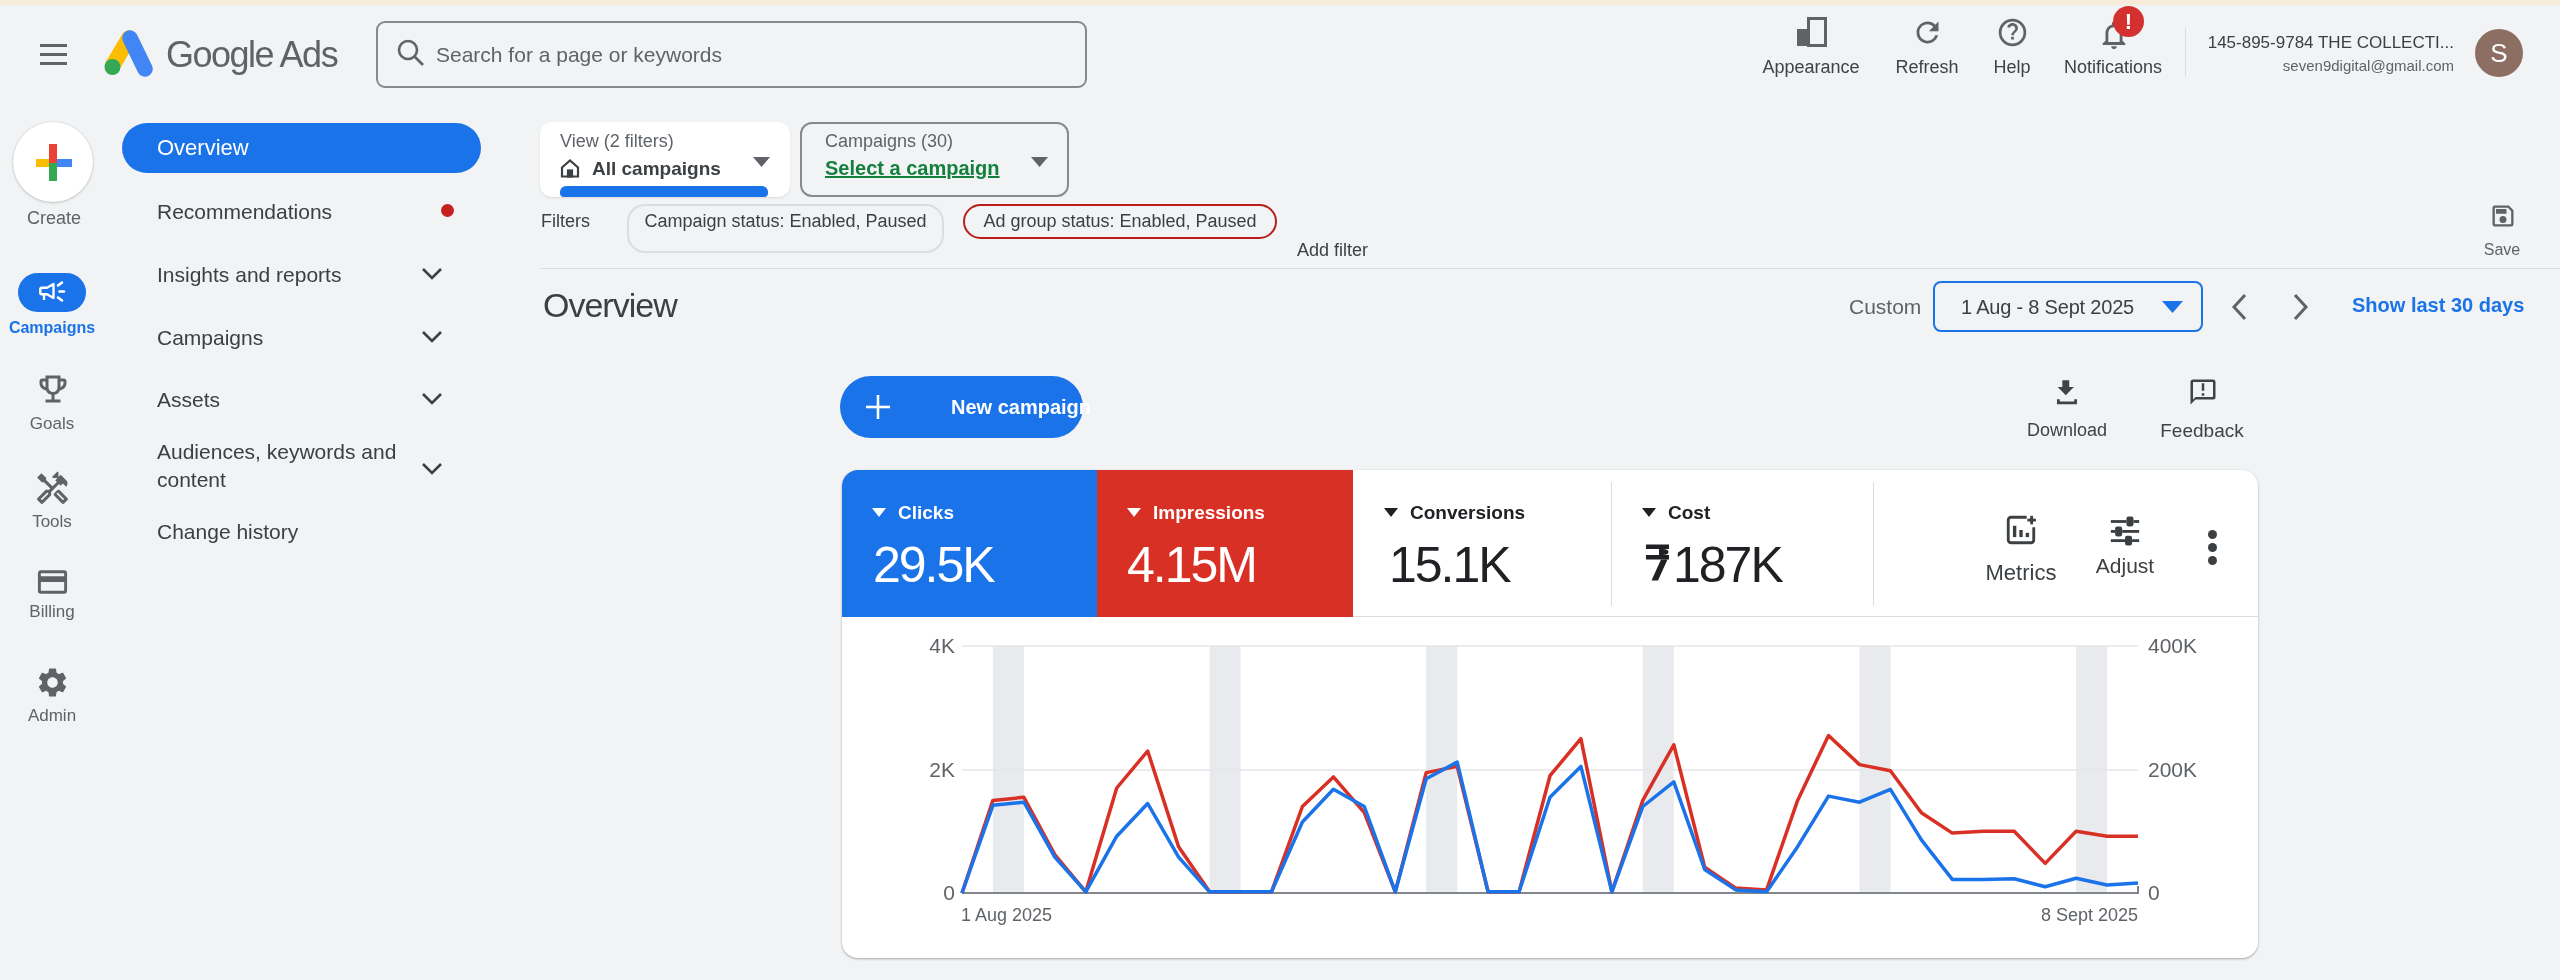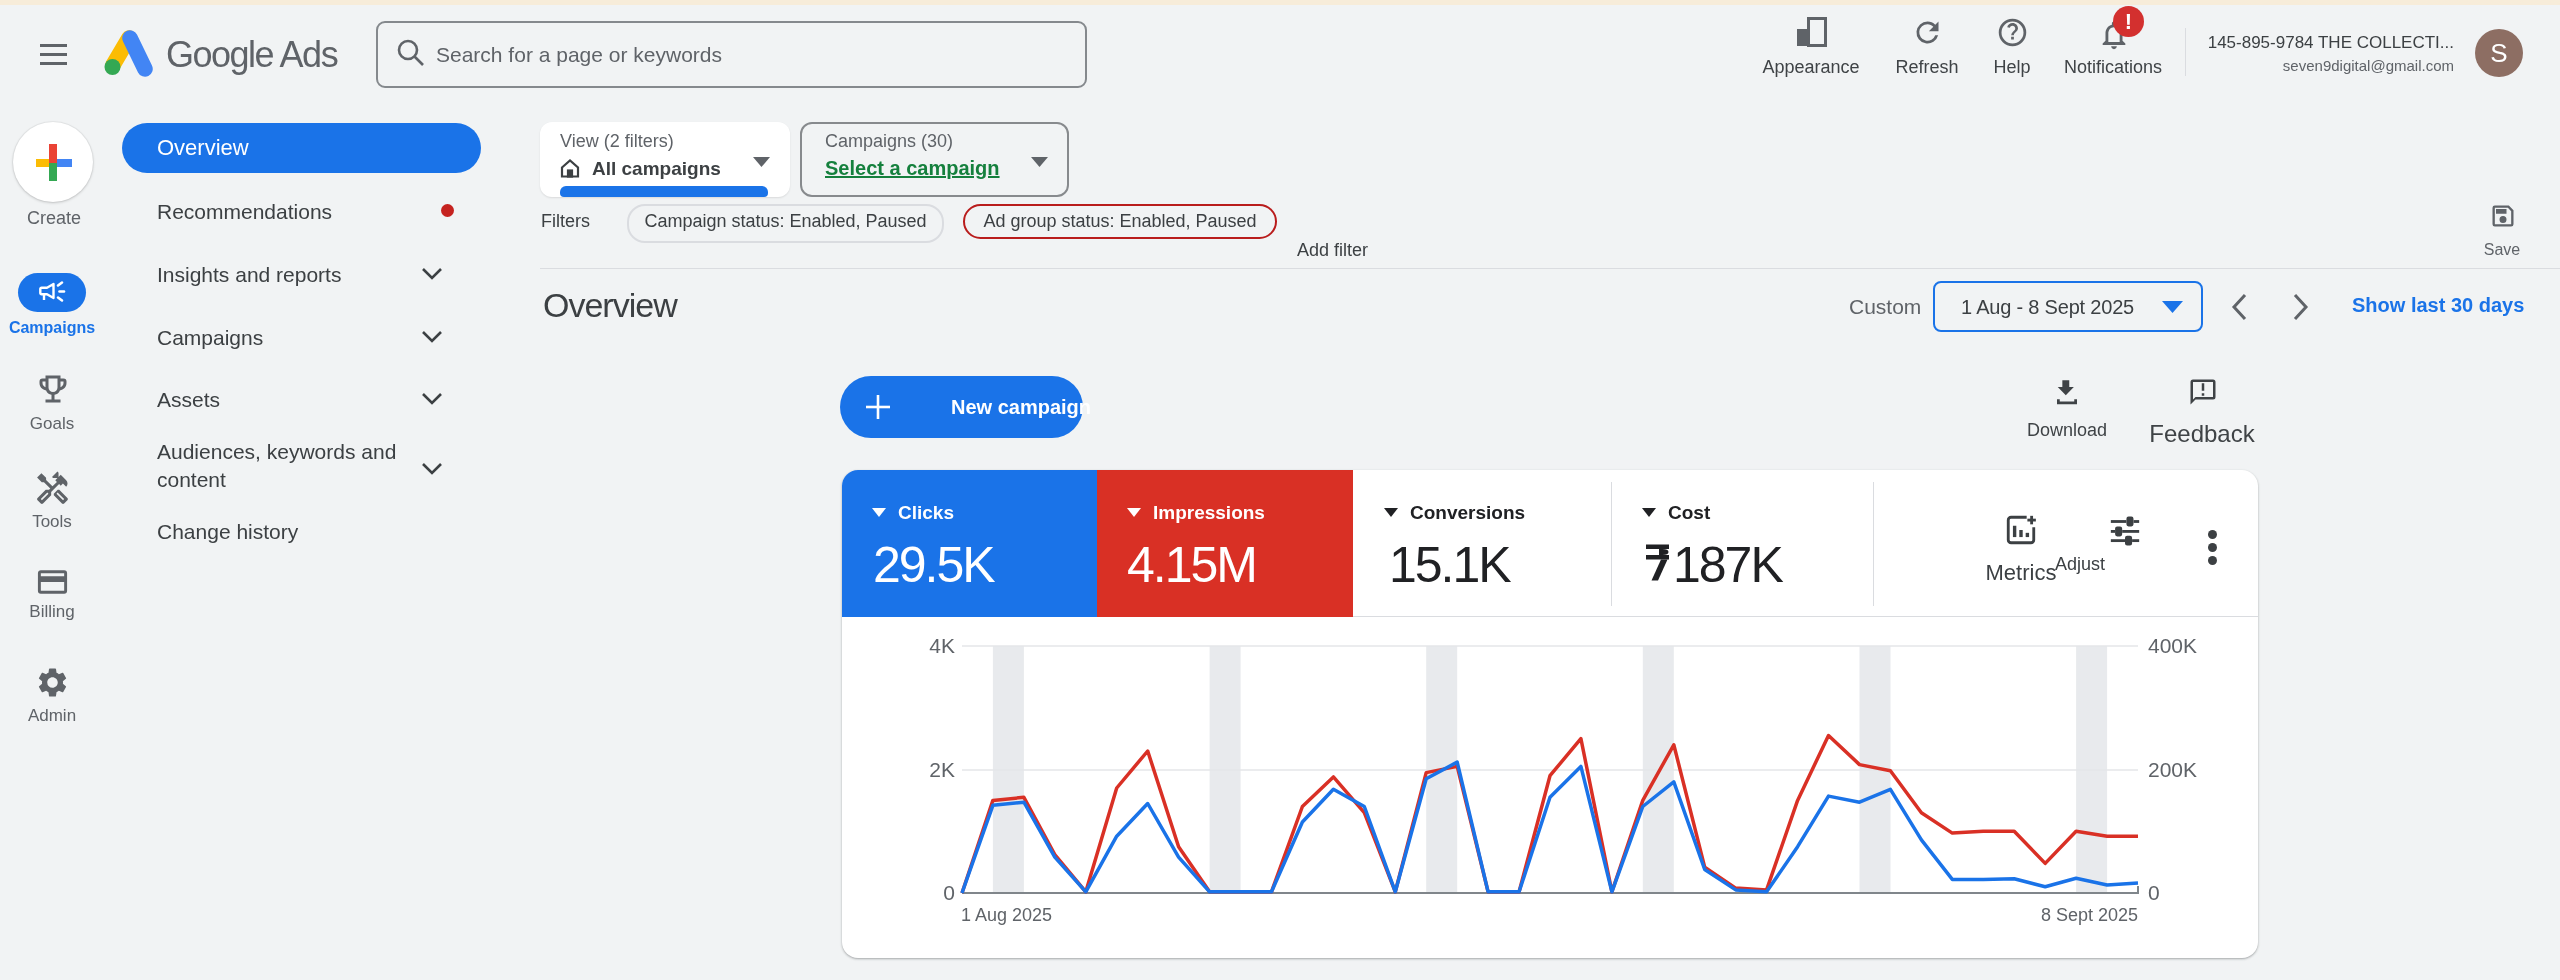--- a/index.html
+++ b/index.html
@@ -136,21 +136,21 @@
 <div class="abs" style="left:560px;top:186px;width:208px;height:11px;background:#1a73e8;border-radius:6px 6px 4px 4px;"></div>
 
 <div class="abs" style="left:800px;top:122px;width:269px;height:75px;border:2px solid #878a8d;border-radius:12px;"></div>
 <div class="abs" style="left:825px;top:131px;font-size:18px;color:#5f6368;">Campaigns (30)</div>
 <div class="abs" style="left:825px;top:157px;font-size:20px;font-weight:bold;color:#15803d;text-decoration:underline;">Select a campaign</div>
 <svg class="abs" style="left:1031px;top:157px;" width="17" height="10" viewBox="0 0 17 10">
     <path d="M0 0 L17 0 L8.5 10 Z" fill="#5f6368"></path>
   </svg>
 
 <div class="abs" style="left:541px;top:211px;font-size:18px;color:#3c4043;">Filters</div>
-<div class="abs" style="left:627px;top:204px;width:317px;height:39px;border:2px solid #dadce0;border-radius:18px;font-size:18px;color:#3c4043;line-height:31px;text-align:center;">Campaign status: Enabled, Paused</div>
+<div class="abs" style="left:627px;top:204px;width:317px;height:49px;border:2px solid #dadce0;border-radius:18px;font-size:18px;color:#3c4043;line-height:31px;text-align:center;">Campaign status: Enabled, Paused</div>
 <div class="abs" style="left:963px;top:204px;width:314px;height:35px;border:2px solid #b91c1c;border-radius:18px;font-size:18px;color:#3c4043;line-height:31px;text-align:center;">Ad group status: Enabled, Paused</div>
 <div class="abs" style="left:1297px;top:211px;font-size:18px;color:#3c4043;margin-top:29px;">Add filter</div>
 
 <svg class="abs" style="left:2489px;top:202px;" width="28" height="28" viewBox="0 0 24 24" fill="#5f6368">
   <path d="M17 3H5a2 2 0 0 0-2 2v14a2 2 0 0 0 2 2h14a2 2 0 0 0 2-2V7l-4-4zm2 16H5V5h11.17L19 7.83V19zm-7-7a3 3 0 1 0 0 6 3 3 0 0 0 0-6zM6 6h9v4H6z"></path>
 </svg>
 <div class="abs" style="left:2452px;top:241px;width:100px;text-align:center;font-size:16px;color:#5f6368;">Save</div>
 
 <div class="abs" style="left:540px;top:268px;width:2020px;height:1px;background:#dadce0;"></div>
 
@@ -177,21 +177,21 @@
 <div class="abs" style="left:905px;top:396px;font-size:20px;font-weight:bold;color:#fff;margin-left:46px;">New campaign</div>
 
 <svg class="abs" style="left:2052px;top:378px;" width="30" height="30" viewBox="0 0 24 24" fill="#3f4346">
   <path d="M19 9h-4V3H9v6H5l7 7 7-7z" transform="translate(0,-1) scale(0.92) "></path>
   <path d="M4 17 v4 h16 v-4 h-2.2 v1.8 H6.2 V17 Z"></path>
 </svg>
 <div class="abs" style="left:1997px;top:420px;width:140px;text-align:center;font-size:18px;color:#3f4346;">Download</div>
 <svg class="abs" style="left:2188px;top:377px;" width="30" height="30" viewBox="0 0 24 24" fill="#3f4346">
   <path d="M20 2H4a2 2 0 0 0-2 2v18l4-4h14a2 2 0 0 0 2-2V4a2 2 0 0 0-2-2zm0 14H6l-2 2V4h16v12zM11 5h2v6h-2V5zm0 8h2v2h-2v-2z"></path>
 </svg>
-<div class="abs" style="left:2132px;top:420px;width:140px;text-align:center;font-size:24px;color:#3f4346;">Feedback</div>
+<div class="abs" style="left:2132px;top:420px;width:140px;text-align:center;font-size:19px;color:#3f4346;">Feedback</div>
 
 <div class="abs" style="left:842px;top:470px;width:1416px;height:488px;background:#fff;border-radius:16px;box-shadow:0 1px 2px rgba(60,64,67,0.3), 0 1px 3px rgba(60,64,67,0.15);"></div>
 
 <div class="abs" style="left:842px;top:470px;width:255px;height:147px;background:#1a73e8;border-radius:16px 0 0 0;"></div>
 <div class="abs" style="left:1097px;top:470px;width:256px;height:147px;background:#d93025;"></div>
 <div class="abs" style="left:1353px;top:616px;width:905px;height:1px;background:#dadce0;"></div>
 <div class="abs" style="left:1611px;top:482px;width:1px;height:124px;background:#dadce0;"></div>
 <div class="abs" style="left:1873px;top:482px;width:1px;height:124px;background:#dadce0;"></div>
 
 <svg class="abs" style="left:872px;top:508px;" width="14" height="9" viewBox="0 0 14 9">
@@ -240,21 +240,21 @@
   <line x1="2" y1="6" x2="13" y2="6"></line>
     <rect x="14" y="3.5" width="3" height="5" rx="0.5"></rect>
     <line x1="18" y1="6" x2="22" y2="6"></line>
   <line x1="2" y1="13" x2="5" y2="13"></line>
     <rect x="6" y="10.5" width="3" height="5" rx="0.5"></rect>
     <line x1="10" y1="13" x2="22" y2="13"></line>
   <line x1="2" y1="19.5" x2="12" y2="19.5"></line>
     <rect x="13" y="17" width="3" height="5" rx="0.5"></rect>
     <line x1="17" y1="19.5" x2="22" y2="19.5"></line>
 </svg>
-<div class="abs" style="left:2055px;top:554px;width:140px;font-size:18px;color:#3c4043;">Adjust</div>
+<div class="abs" style="left:2055px;top:554px;width:140px;text-align:center;font-size:21px;color:#3c4043;">Adjust</div>
 
 <div class="abs" style="left:2208px;top:530px;width:9px;height:9px;border-radius:50%;background:#3c4043;"></div>
 <div class="abs" style="left:2208px;top:543px;width:9px;height:9px;border-radius:50%;background:#3c4043;"></div>
 <div class="abs" style="left:2208px;top:556px;width:9px;height:9px;border-radius:50%;background:#3c4043;"></div>
 
 <svg class="abs" style="left:842px;top:617px;" width="1416" height="341" viewBox="0 0 1416 341">
   <g fill="#e8eaed">
     <rect x="150.9" y="29" width="31" height="247"></rect>
     <rect x="367.6" y="29" width="31" height="247"></rect>
     <rect x="584.2" y="29" width="31" height="247"></rect>

